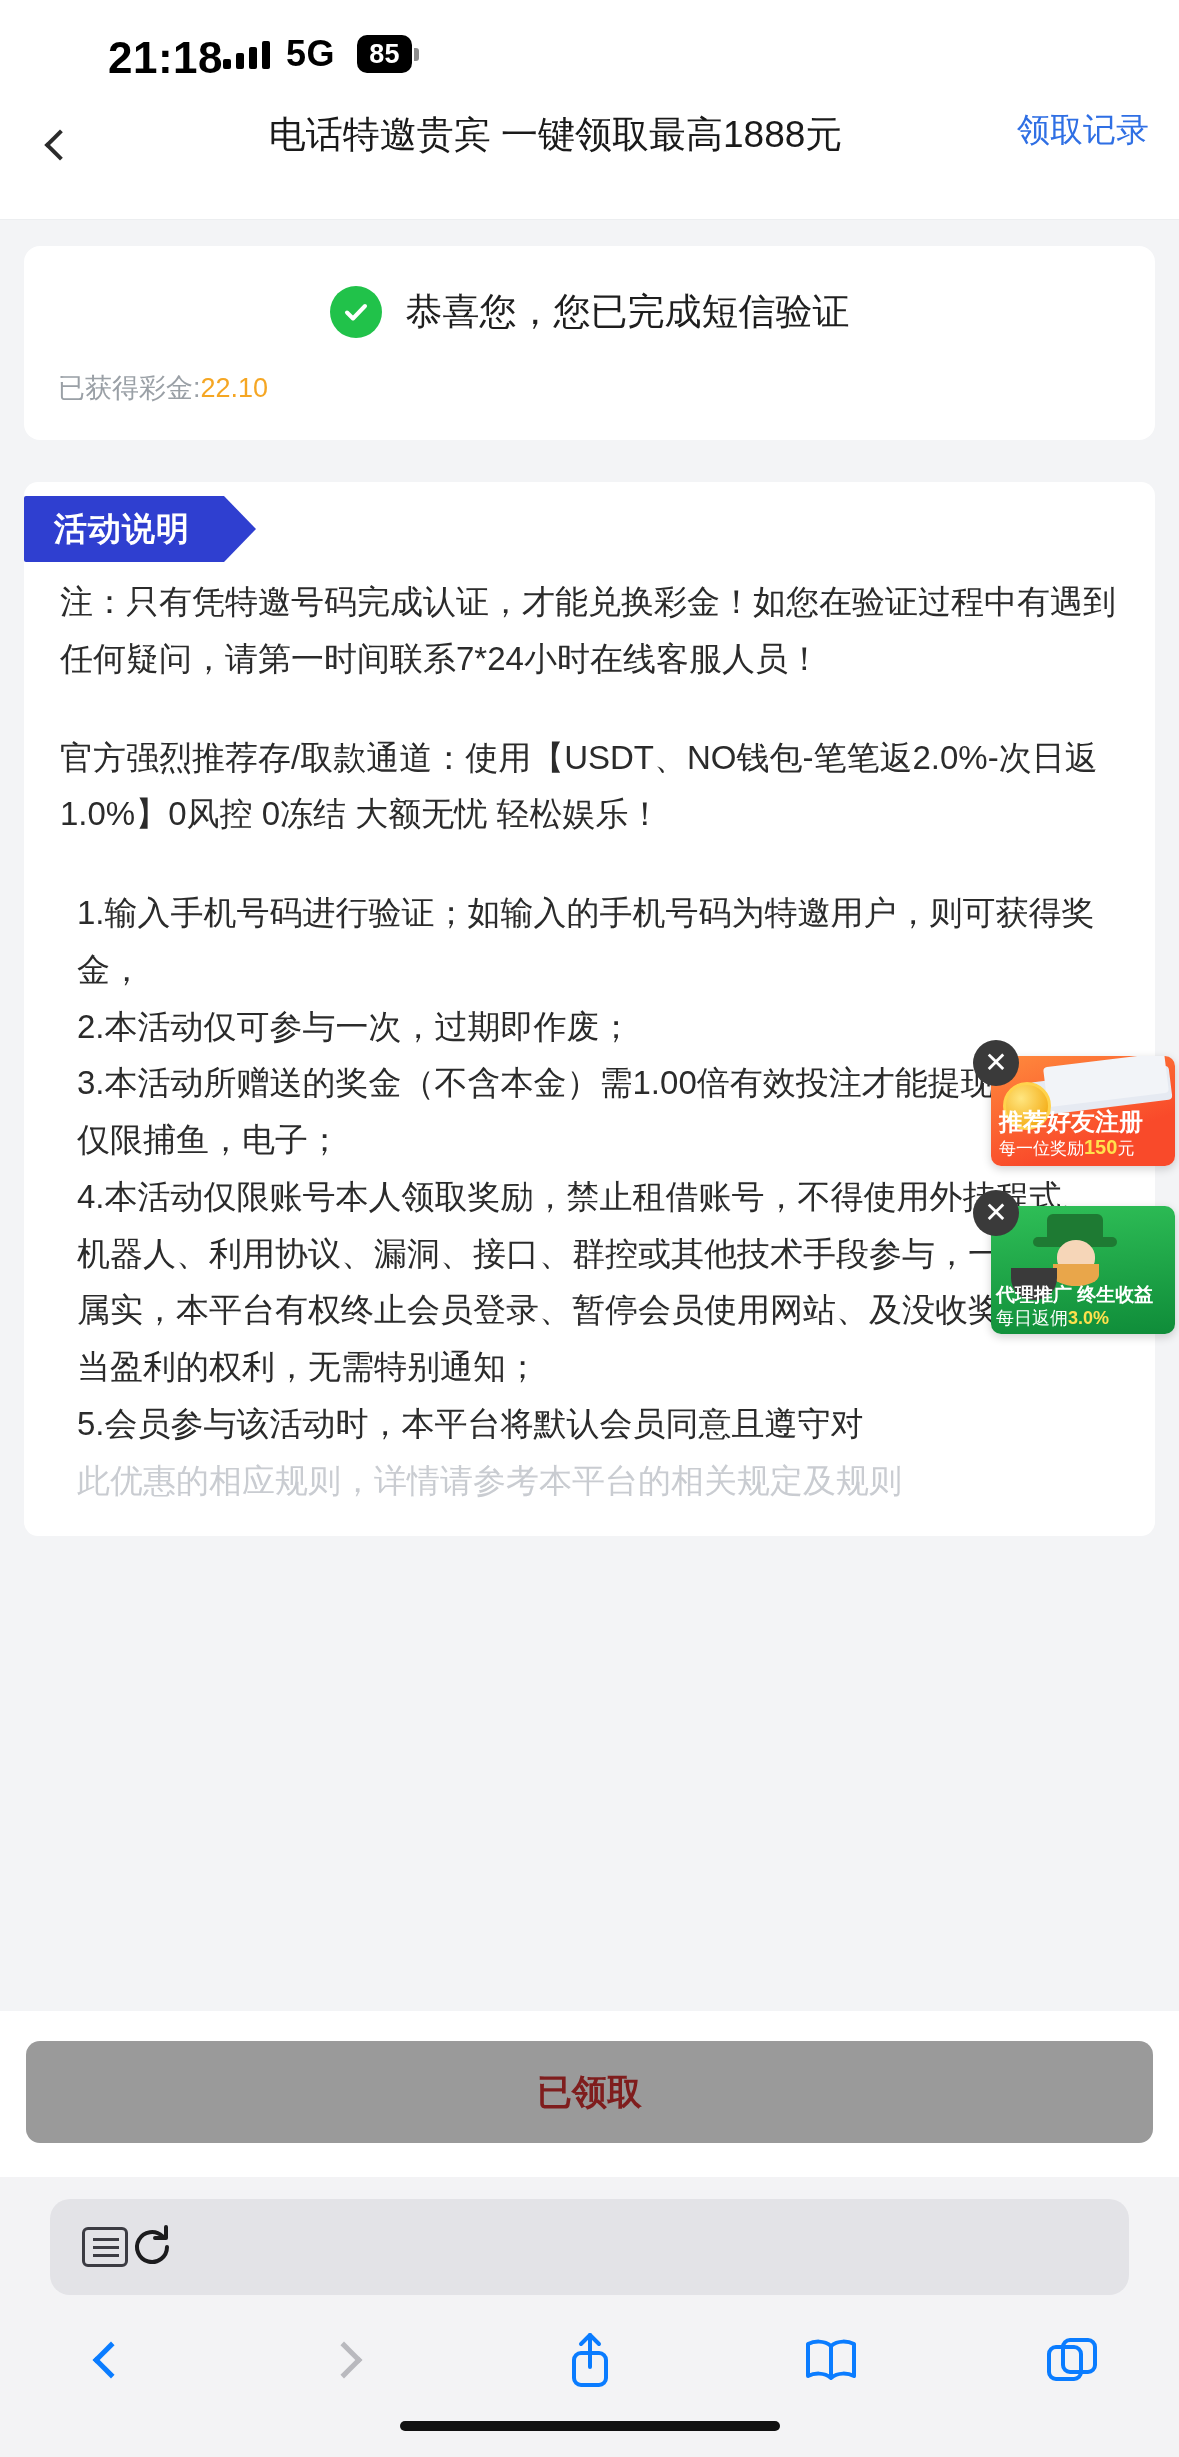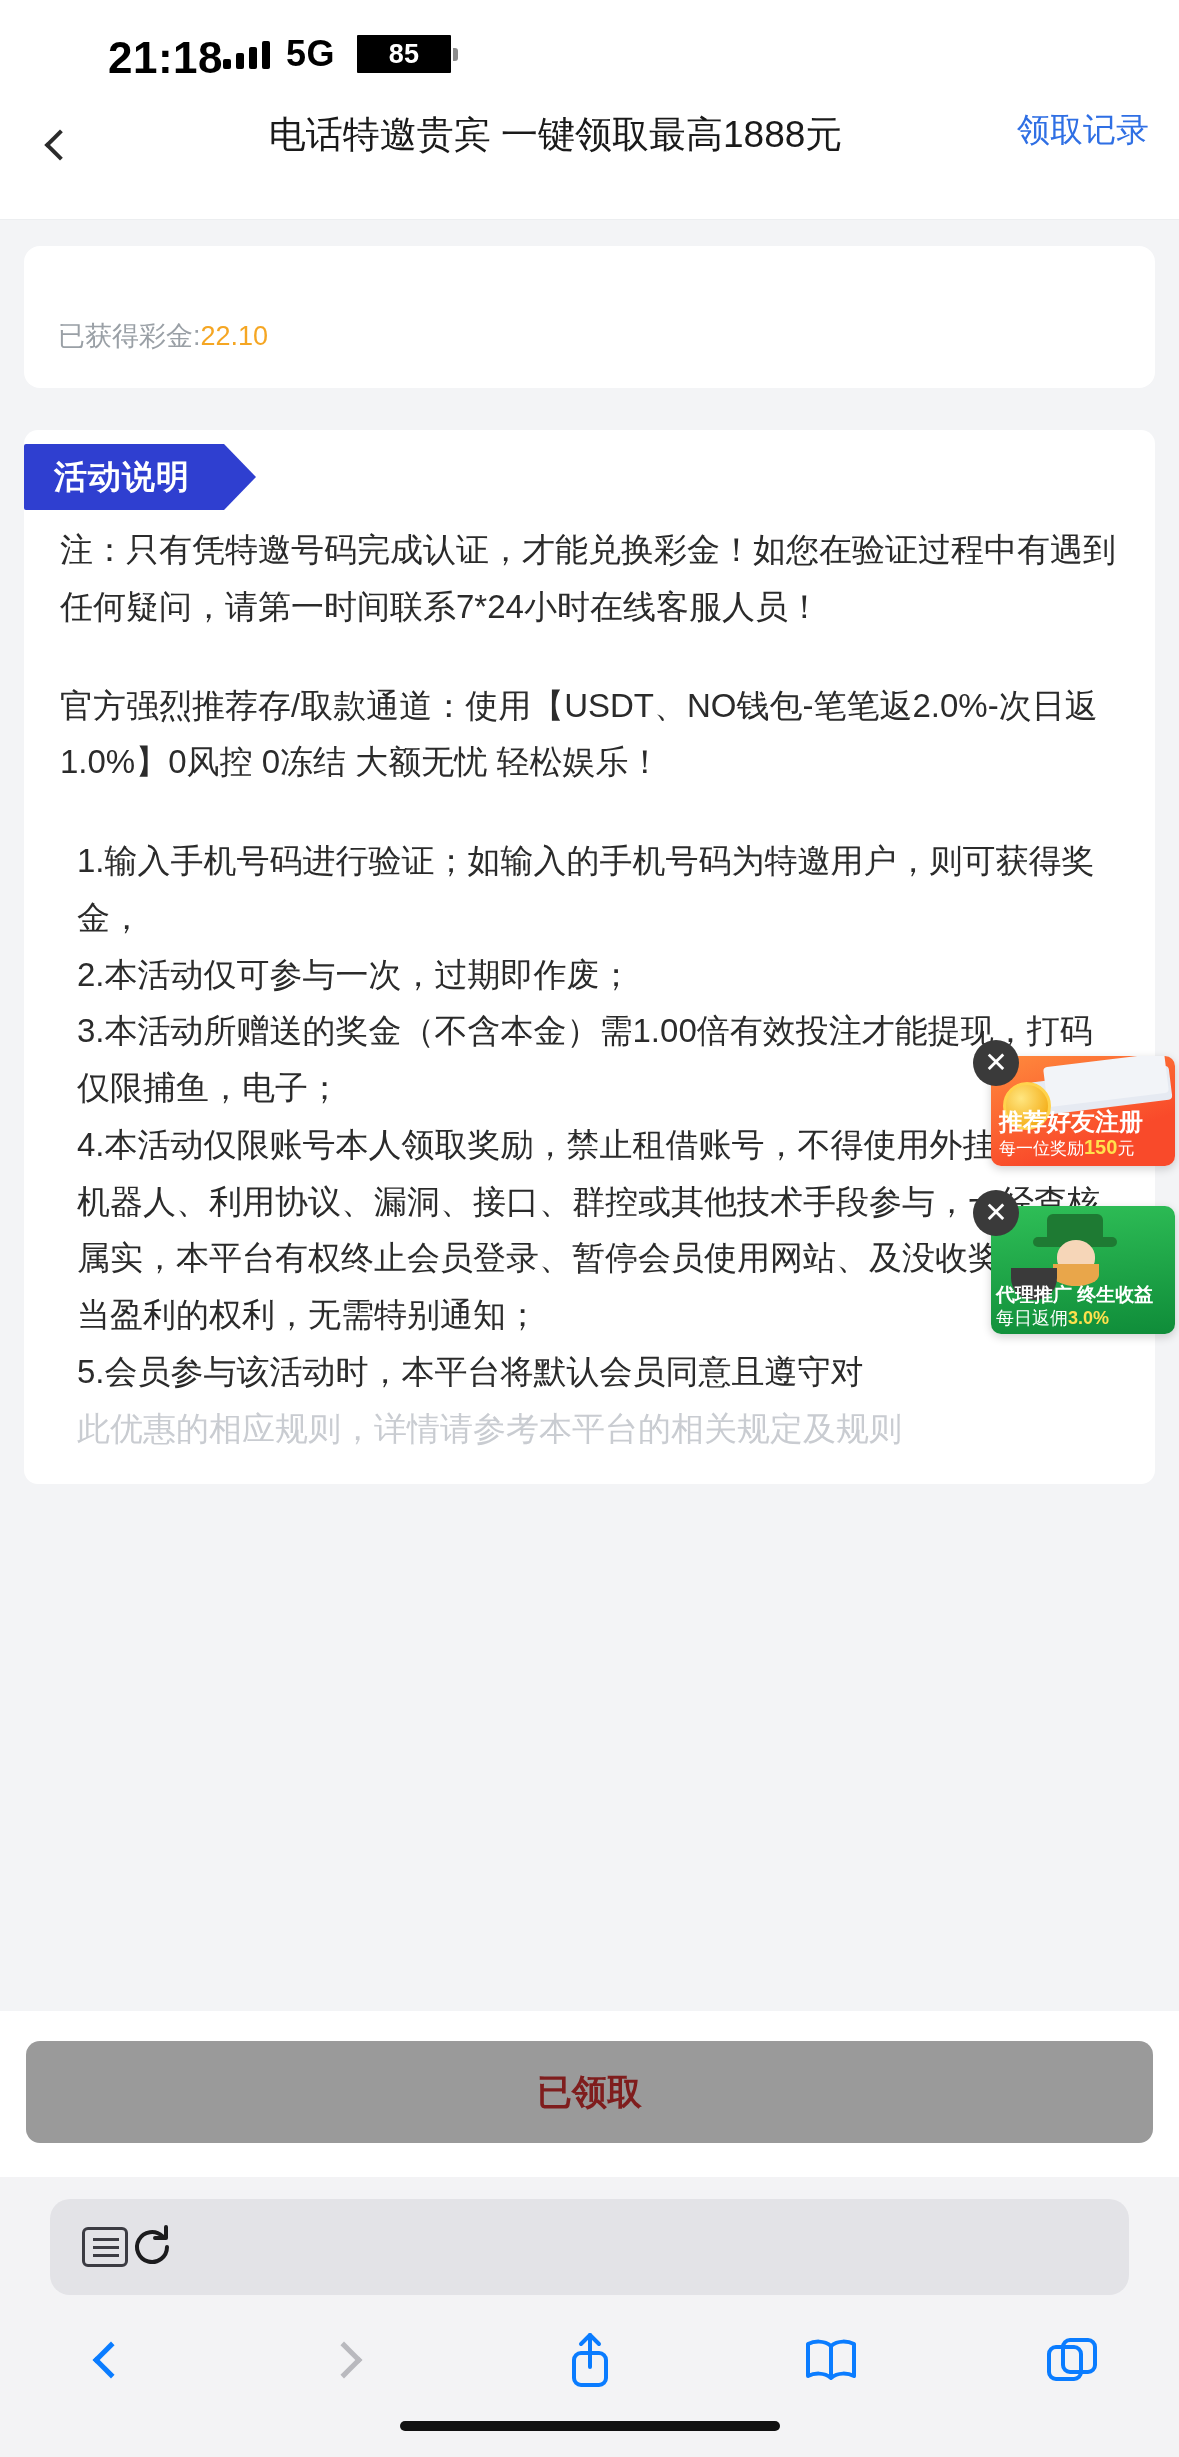--- a/index.html
+++ b/index.html
@@ -51,23 +51,23 @@
   .signal i { display:block; width: 8px; background: #000; border-radius: 2px; }
   .signal i:nth-child(1){ height: 10px; }
   .signal i:nth-child(2){ height: 16px; }
   .signal i:nth-child(3){ height: 22px; }
   .signal i:nth-child(4){ height: 28px; }
   .net-label {
     font-size: 36px; font-weight: 600; color: #000; letter-spacing: 0.5px;
   }
   .battery {
     position: relative;
-    width: 94px; height: 38px;
+    width: 55px; height: 38px;
     background: #000;
-    border-radius: 1px;
+    border-radius: 10px;
     display: flex; align-items: center; justify-content: center;
     margin-left: 6px;
   }
   .battery span {
     color: #fff; font-size: 27px; font-weight: 700; letter-spacing: 0.3px;
   }
   .battery::after {
     content: ""; position: absolute; right: -7px; top: 13px;
     width: 5px; height: 13px; background: #000; border-radius: 0 3px 3px 0;
     opacity: .45;
@@ -388,20 +388,28 @@
     <div class="back-btn">
       <div class="chev-left"></div>
     </div>
     <div class="page-title">电话特邀贵宾 一键领取最高1888元</div>
     <div class="header-link">领取记录</div>
   </div>
 
   <div class="content">
 
     <div class="card">
+      <div class="verify-row">
+        <div class="check-circle">
+          <svg width="30" height="30" viewBox="0 0 30 30" aria-hidden="true">
+            <path d="M6 15.5 L12 21.5 L24 9" fill="none" stroke="#ffffff" stroke-width="4" stroke-linecap="round" stroke-linejoin="round"></path>
+          </svg>
+        </div>
+        <div class="verify-text">恭喜您，您已完成短信验证</div>
+      </div>
       <div class="bonus-line">
         <span>已获得彩金:</span><b>22.10</b>
       </div>
     </div>
 
     <div class="section">
       <div class="ribbon-wrap">
         <div class="ribbon">活动说明</div>
       </div>
 

